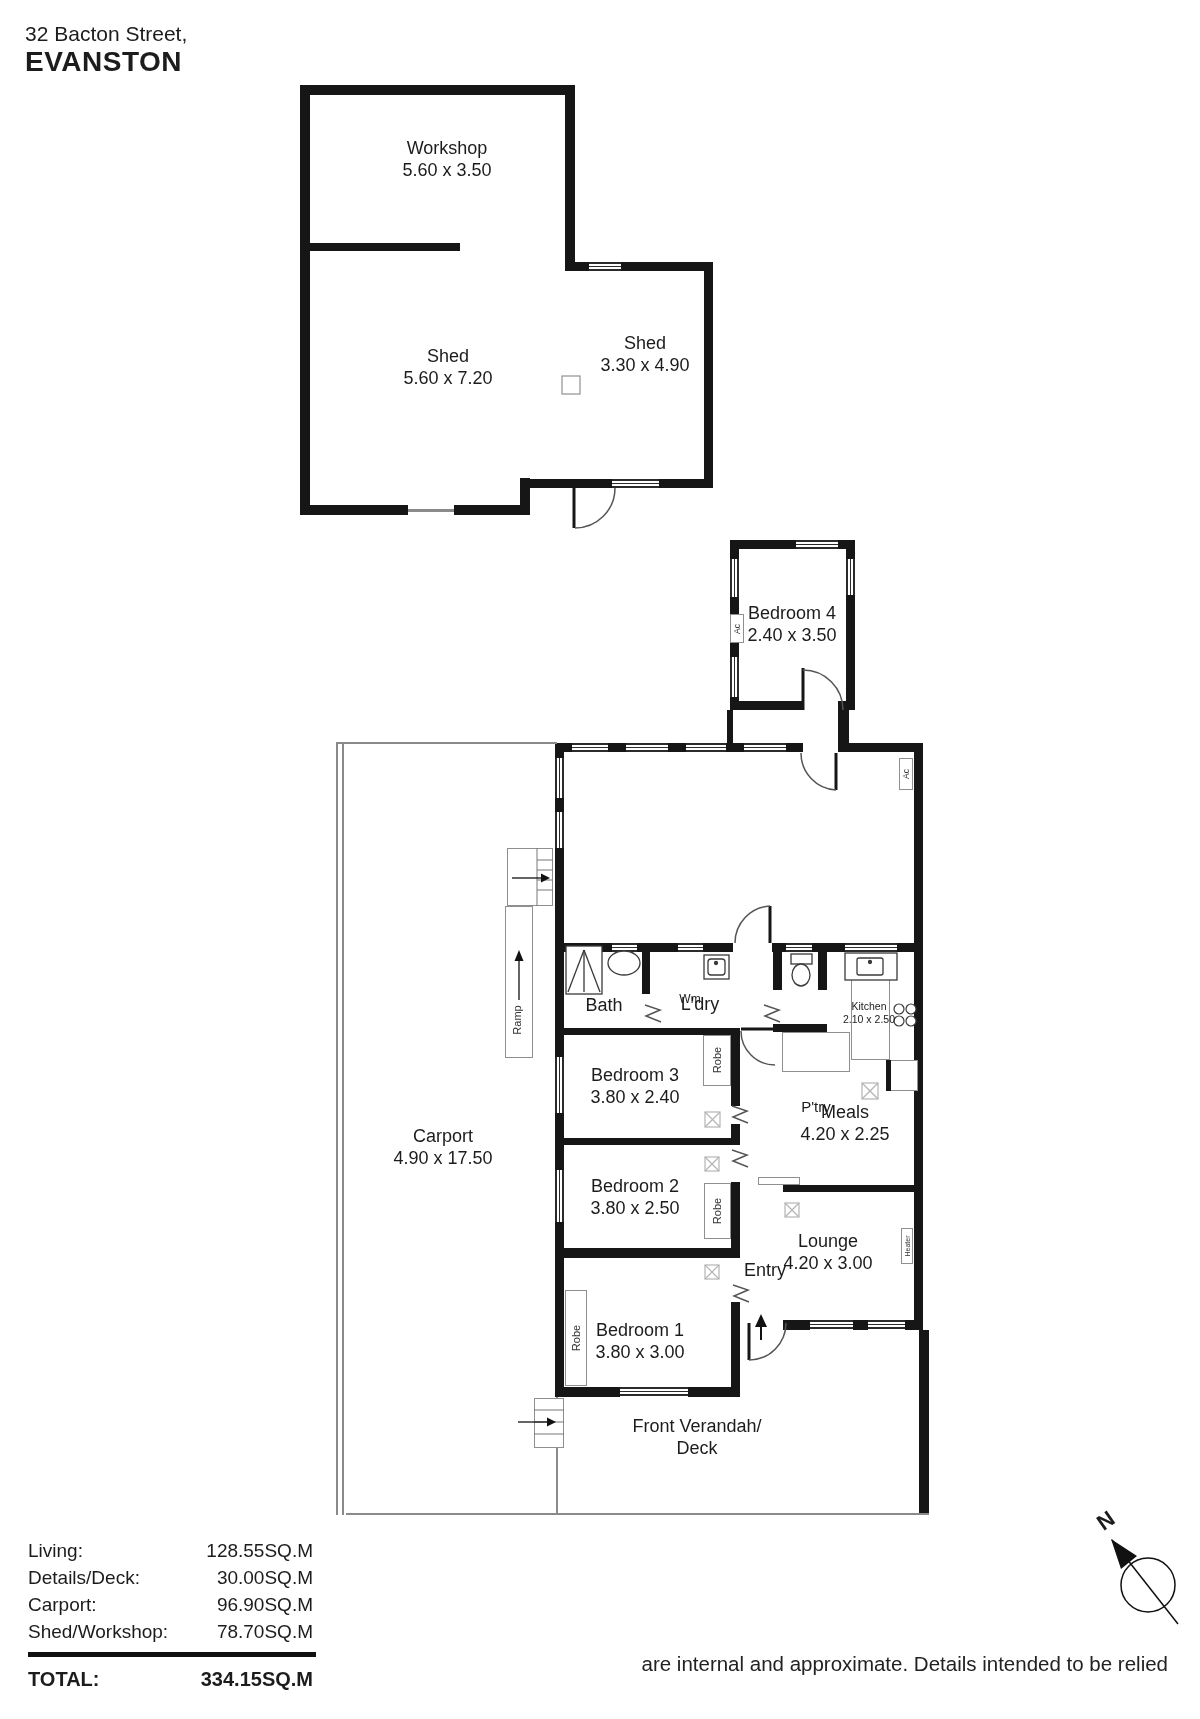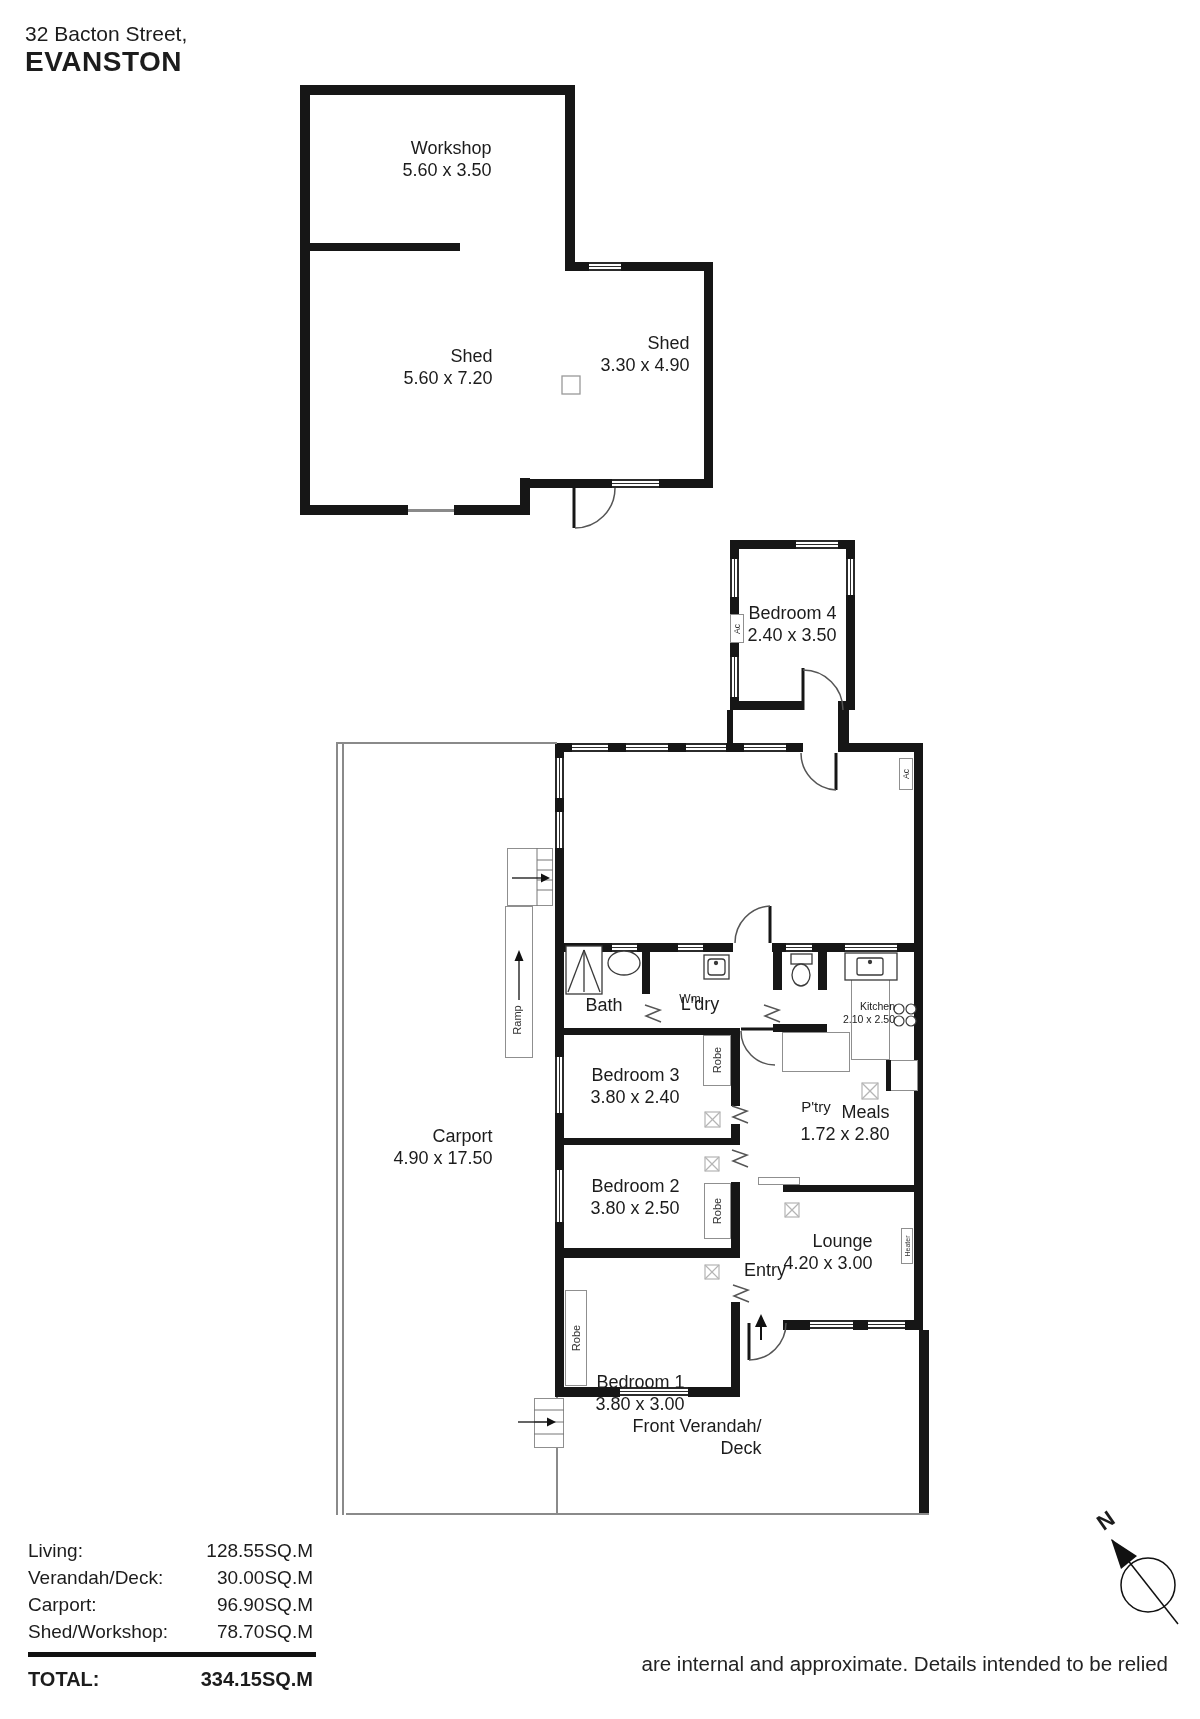--- a/index.html
+++ b/index.html
@@ -8,21 +8,21 @@
   .w{position:absolute;background:#161616;}
   .tl{position:absolute;background:#8a8a8a;}
   .winh{position:absolute;height:9px;box-sizing:border-box;background:#fff;
         border-top:2px solid #2b2b2b;border-bottom:2px solid #2b2b2b;
         background-image:linear-gradient(to bottom,transparent 43%,#2b2b2b 43%,#2b2b2b 57%,transparent 57%);}
   .winv{position:absolute;width:9px;box-sizing:border-box;background:#fff;
         border-left:2px solid #2b2b2b;border-right:2px solid #2b2b2b;
         background-image:linear-gradient(to right,transparent 43%,#2b2b2b 43%,#2b2b2b 57%,transparent 57%);}
   .box{position:absolute;border:1px solid #8f8f8f;background:#fff;box-sizing:border-box;}
   .lbl{position:absolute;font-size:18px;line-height:1.2;white-space:nowrap;
-       transform:translateX(-50%);text-align:right;}
+       transform:translateX(-50%);text-align:center;}
   .sm{font-size:15px;}
   .xs{font-size:10.5px;}
   .rot{position:absolute;white-space:nowrap;transform:translate(-50%,-50%) rotate(-90deg);
        transform-origin:center;font-size:11px;color:#333;}
   .title1{position:absolute;left:25px;top:22px;font-size:21px;}
   .title2{position:absolute;left:25px;top:46px;font-size:28px;font-weight:bold;letter-spacing:.5px;}
   .sumrow{position:absolute;left:28px;width:285px;font-size:19px;}
   .sumrow .val{position:absolute;right:0;top:0;}
   .sumrule{position:absolute;left:28px;top:1652px;width:288px;height:5px;background:#111;}
   .total{font-weight:bold;font-size:20px;}
@@ -290,31 +290,31 @@
   </div>
   <div class="lbl" style="left:604px;top:995px">Bath</div>
   <div class="lbl" style="left:700px;top:994px">L'dry</div>
   <div class="lbl sm" style="left:816px;top:1098px">P'try</div>
   <div class="lbl xs" style="left:869px;top:1000px">
     <div>Kitchen</div>
       <div>2.10 x 2.50</div>
   </div>
   <div class="lbl" style="left:845px;top:1102px">
     <div>Meals</div>
-      <div>1.72 x 2.80</div>
+      <div>4.20 x 2.25</div>
   </div>
   <div class="lbl" style="left:635px;top:1065px">
     <div>Bedroom 3</div>
       <div>3.80 x 2.40</div>
   </div>
   <div class="lbl" style="left:635px;top:1176px">
     <div>Bedroom 2</div>
       <div>3.80 x 2.50</div>
   </div>
-  <div class="lbl" style="left:640px;top:1372px">
+  <div class="lbl" style="left:640px;top:1320px">
     <div>Bedroom 1</div>
       <div>3.80 x 3.00</div>
   </div>
   <div class="lbl" style="left:828px;top:1231px">
     <div>Lounge</div>
       <div>4.20 x 3.00</div>
   </div>
   <div class="lbl" style="left:765px;top:1260px">Entry</div>
   <div class="lbl" style="left:443px;top:1126px">
     <div>Carport</div>
@@ -333,21 +333,21 @@
   <div class="rot" style="left:576px;top:1338px">Robe</div>
   <div class="rot" style="left:517px;top:1020px">Ramp</div>
   <div class="rot" style="left:907px;top:1246px;font-size:7px">Heater</div>
   <div style="position:absolute;left:1098px;top:1508px;font-size:22px;font-weight:600;transform:rotate(-35deg)">N</div>
 
   <div class="sumrow" style="top:1540px">
     <span>Living:</span>
     <span class="val">128.55SQ.M</span>
   </div>
   <div class="sumrow" style="top:1567px">
-    <span>Verandah/Deck:</span>
+    <span>Details/Deck:</span>
     <span class="val">30.00SQ.M</span>
   </div>
   <div class="sumrow" style="top:1594px">
     <span>Carport:</span>
     <span class="val">96.90SQ.M</span>
   </div>
   <div class="sumrow" style="top:1621px">
     <span>Shed/Workshop:</span>
     <span class="val">78.70SQ.M</span>
   </div>

